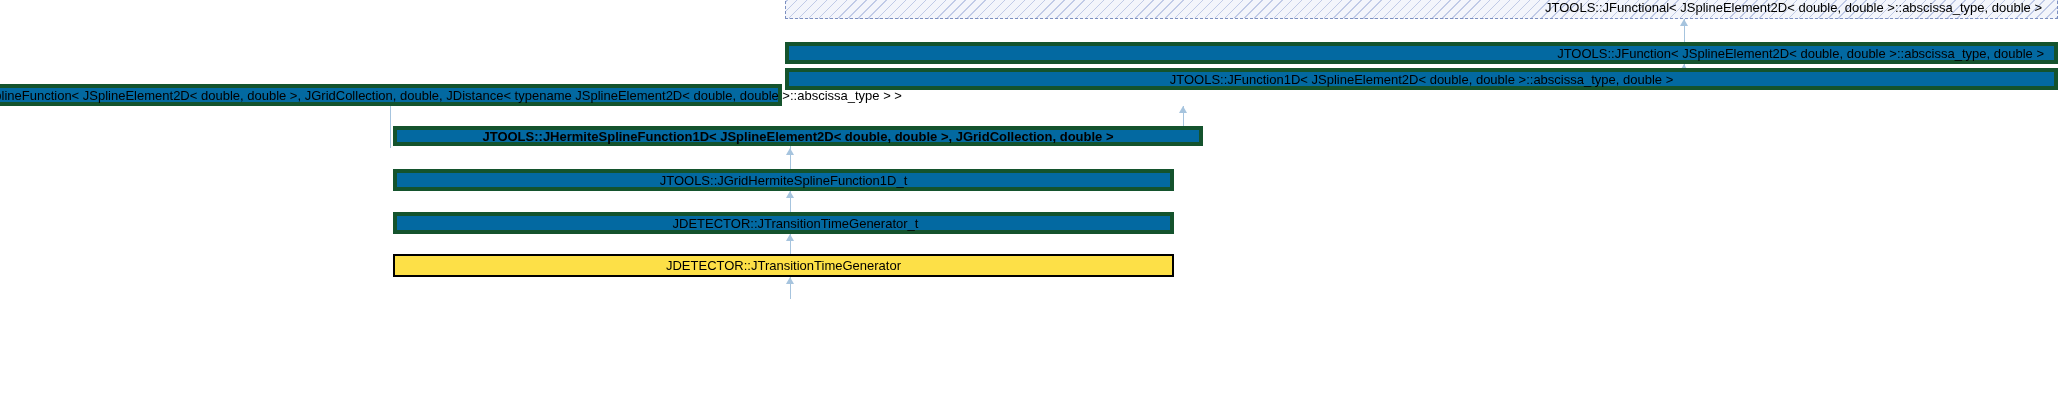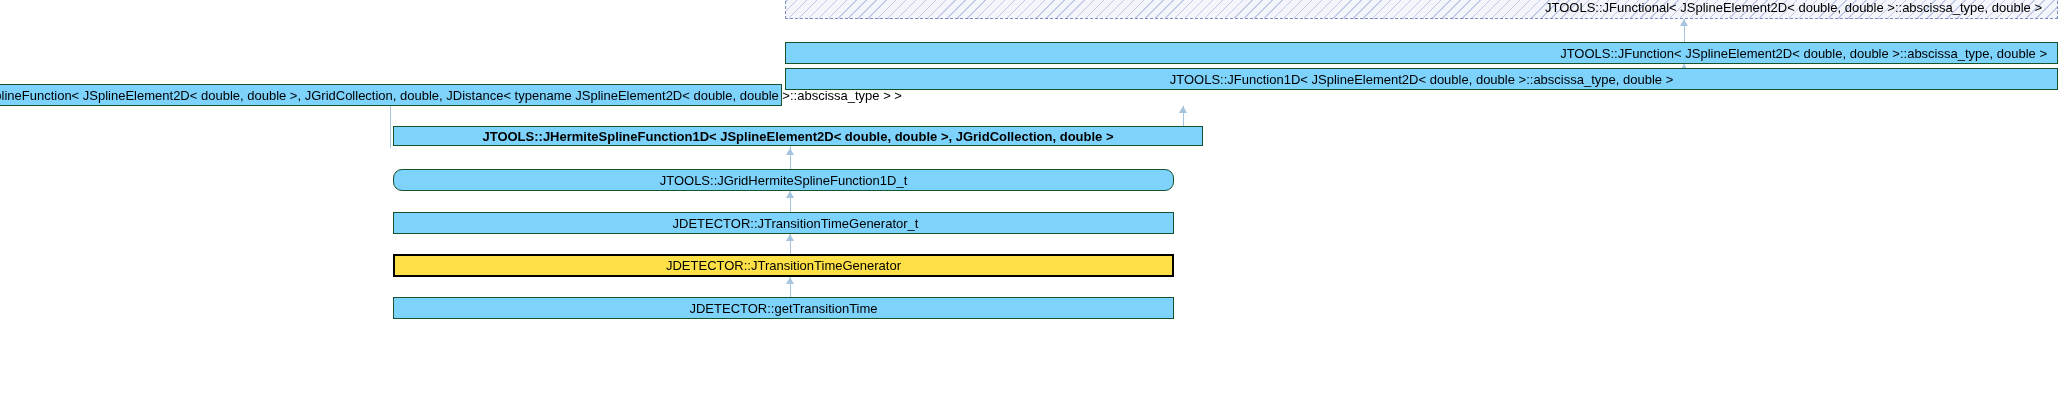--- a/index.html
+++ b/index.html
@@ -28,22 +28,22 @@
     color: #000000;
     white-space: nowrap;
     letter-spacing: 0px;
   }
   .node .label {
     padding: 0 6px;
     pointer-events: none;
   }
   
   .node.normal {
-    background: #7dd3fc;
-    border: 1px solid #14532d;
+    background: #0369a1;
+    border: 4px solid #14532d;
   }
   
   .node.current {
     background: #fde047;
     border: 2px solid #000000;
   }
   
   .node.templ {
     border: 1px dashed #7c8fc0;
     background-color: #f3f5fb;
@@ -119,29 +119,26 @@
   </div>
 
   <div class="node normal" style="left:785px; top:68px; width:1273px; height:22px;">
     <span class="label">JTOOLS::JFunction1D&lt;  JSplineElement2D&lt; double, double &gt;::abscissa_type, double &gt;</span>
   </div>
 
   <div class="node normal" style="left:393px; top:126px; width:810px; height:20px;font-weight:bold;">
     <span class="label">JTOOLS::JHermiteSplineFunction1D&lt; JSplineElement2D&lt; double, double &gt;, JGridCollection, double &gt;</span>
   </div>
 
-  <div class="node normal" style="left:393px; top:169px; width:781px; height:22px;border-radius:9px;">
+  <div class="node normal" style="left:393px; top:169px; width:781px; height:22px;">
     <span class="label">JTOOLS::JGridHermiteSplineFunction1D_t</span>
   </div>
 
   <div class="node normal" style="left:393px; top:212px; width:781px; height:22px;padding-left:24px;">
     <span class="label">JDETECTOR::JTransitionTimeGenerator_t</span>
   </div>
 
   <div class="node current" style="left:393px; top:254px; width:781px; height:23px;">
     <span class="label">JDETECTOR::JTransitionTimeGenerator</span>
   </div>
 
-  <div class="node normal" style="left:393px; top:297px; width:781px; height:22px;">
-    <span class="label">JDETECTOR::getTransitionTime</span>
-  </div>
 
 </div>
 
 </body></html>

